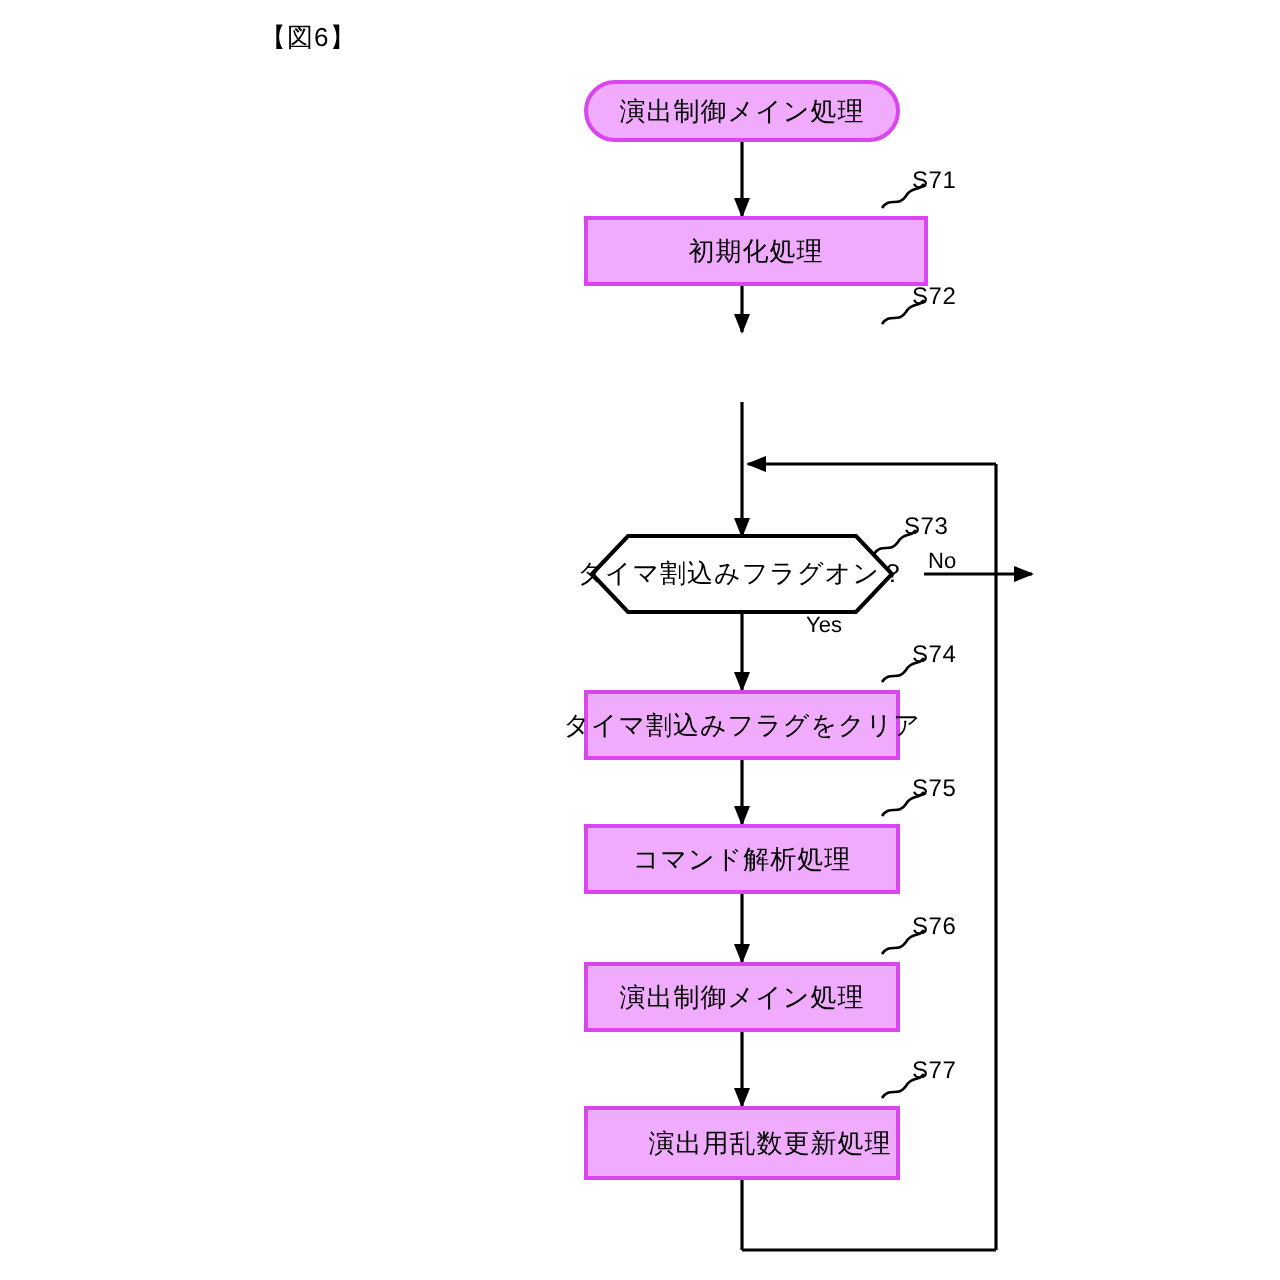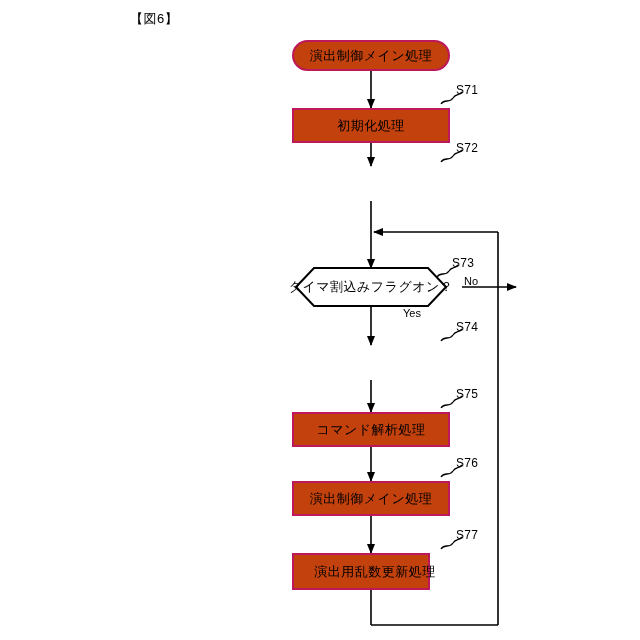--- a/index.html
+++ b/index.html
@@ -27,22 +27,22 @@
     letter-spacing: 0.5px;
     white-space: nowrap;
   }
   
   .node {
     position: absolute;
     box-sizing: border-box;
     display: flex;
     align-items: center;
     justify-content: center;
-    background: #c2410c;
-    border: 2px solid #be185d;
+    background: #f0abfc;
+    border: 2px solid #d946ef;
     font-size: 13px;
     white-space: nowrap;
     letter-spacing: 0.5px;
   }
   .terminator {
     border-radius: 20px;
   }
   .process {
     border-radius: 0;
   }
@@ -135,47 +135,50 @@
     <path d="M441,341 C445,335 449,341 453,335 C456,330 459,333 462,329" fill="none" stroke="#000" stroke-width="1.3"></path>
     <path d="M441,408 C445,402 449,408 453,402 C456,397 459,400 462,396" fill="none" stroke="#000" stroke-width="1.3"></path>
     <path d="M441,477 C445,471 449,477 453,471 C456,466 459,469 462,465" fill="none" stroke="#000" stroke-width="1.3"></path>
     <path d="M441,549 C445,543 449,549 453,543 C456,538 459,541 462,537" fill="none" stroke="#000" stroke-width="1.3"></path>
   </svg>
 
   <div class="node terminator" style="left:292px; top:40px; width:158px; height:31px;">
     <span>演出制御メイン処理</span>
   </div>
 
-  <div class="node process" style="left:292px; top:108px; width:158px; height:35px;">
+  <div class="node process" style="left:292px; top:108px; width:172px; height:35px;">
     <span>初期化処理</span>
   </div>
   <div class="step-label" style="left:456px; top:83px;text-align:right;">S71</div>
 
   <div class="step-label" style="left:456px; top:141px;">S72</div>
 
   <div class="decision-wrap" style="left:280px; top:267px; width:182px; height:40px;">
     <svg width="182" height="40" viewBox="0 0 182 40">
       <polygon points="16,20 34,1 148,1 166,20 148,39 34,39" fill="#ffffff" stroke="#000000" stroke-width="2"></polygon>
     </svg>
     <div class="decision-text">タイマ割込みフラグオン？</div>
   </div>
   <div class="step-label" style="left:452px; top:256px;">S73</div>
   <div class="edge-label" style="left:464px; top:275px;">No</div>
   <div class="edge-label" style="left:376px; top:307px;margin-left:27px;">Yes</div>
 
+  <div class="node process" style="left:292px; top:345px; width:158px; height:35px;">
+    <span>タイマ割込みフラグをクリア</span>
+  </div>
   <div class="step-label" style="left:456px; top:320px;">S74</div>
 
   <div class="node process" style="left:292px; top:412px; width:158px; height:35px;">
     <span>コマンド解析処理</span>
   </div>
   <div class="step-label" style="left:456px; top:387px;">S75</div>
 
   <div class="node process" style="left:292px; top:481px; width:158px; height:35px;">
     <span>演出制御メイン処理</span>
   </div>
   <div class="step-label" style="left:456px; top:456px;">S76</div>
 
-  <div class="node process" style="left:292px; top:553px; width:138px; height:37px;padding-left:28px;">
+  <div class="node process" style="left:292px; top:553px; width:158px; height:37px;padding-left:28px;">
     <span>演出用乱数更新処理</span>
   </div>
   <div class="step-label" style="left:456px; top:528px;">S77</div>
 
 </div>
 
 </body></html>

